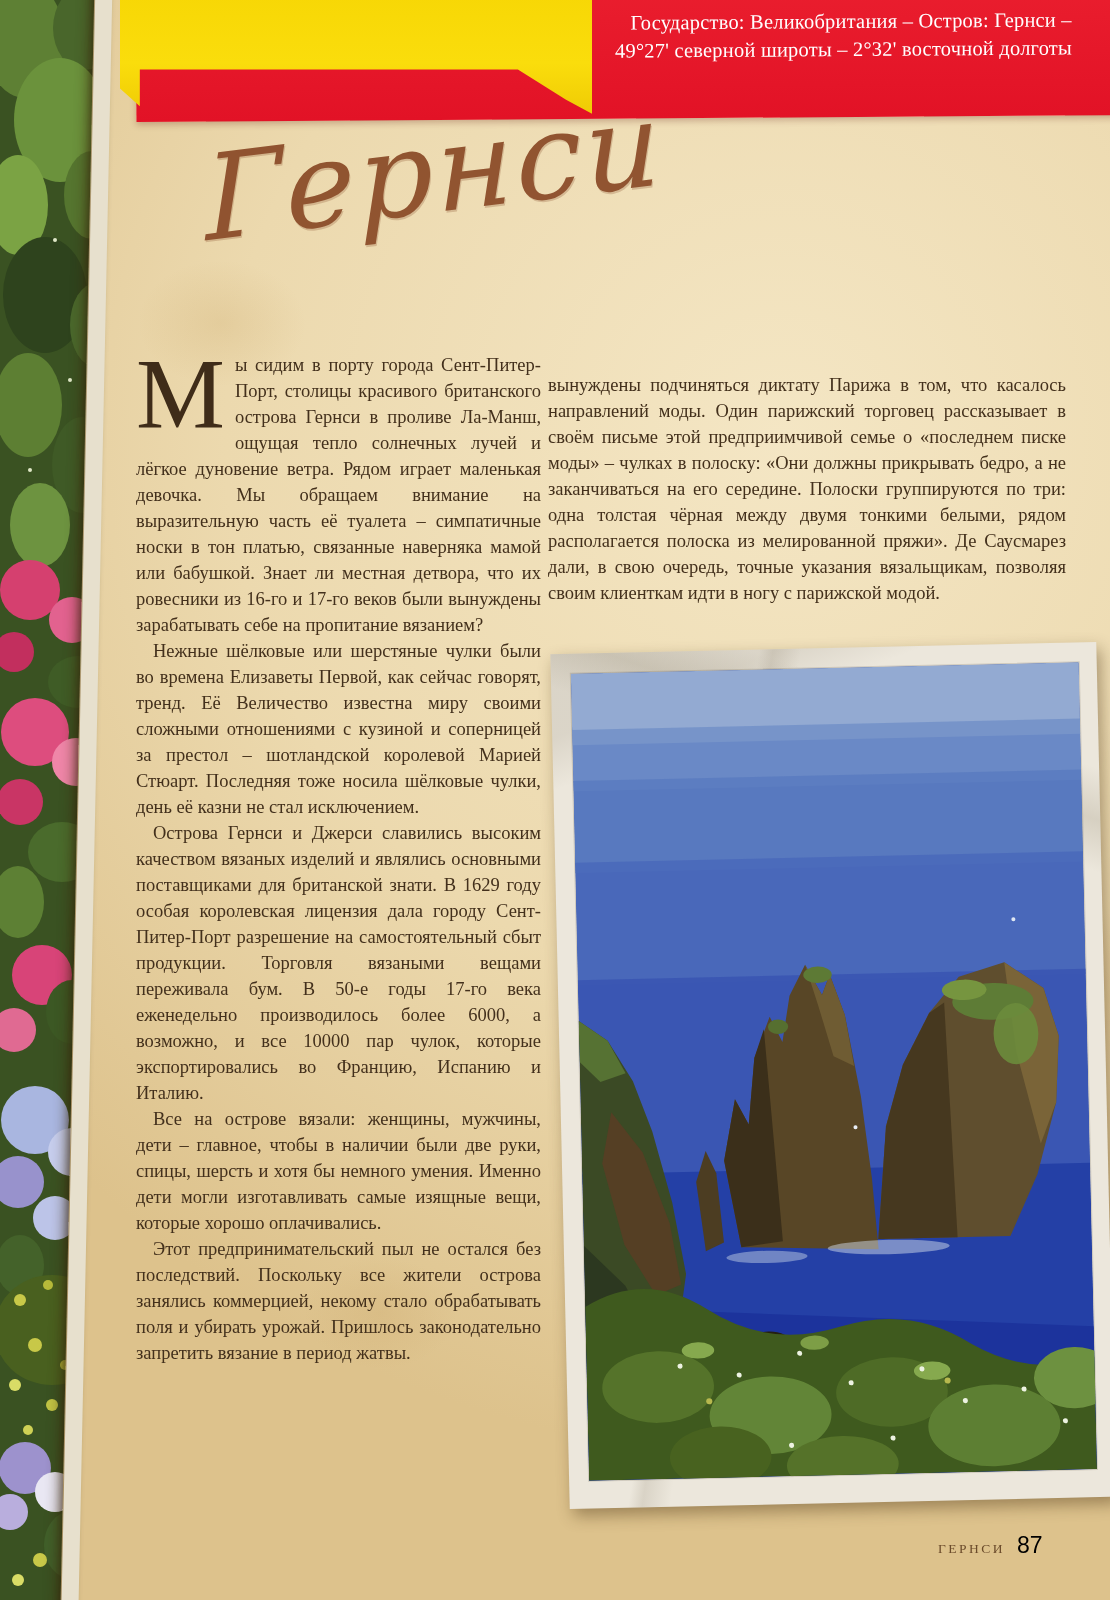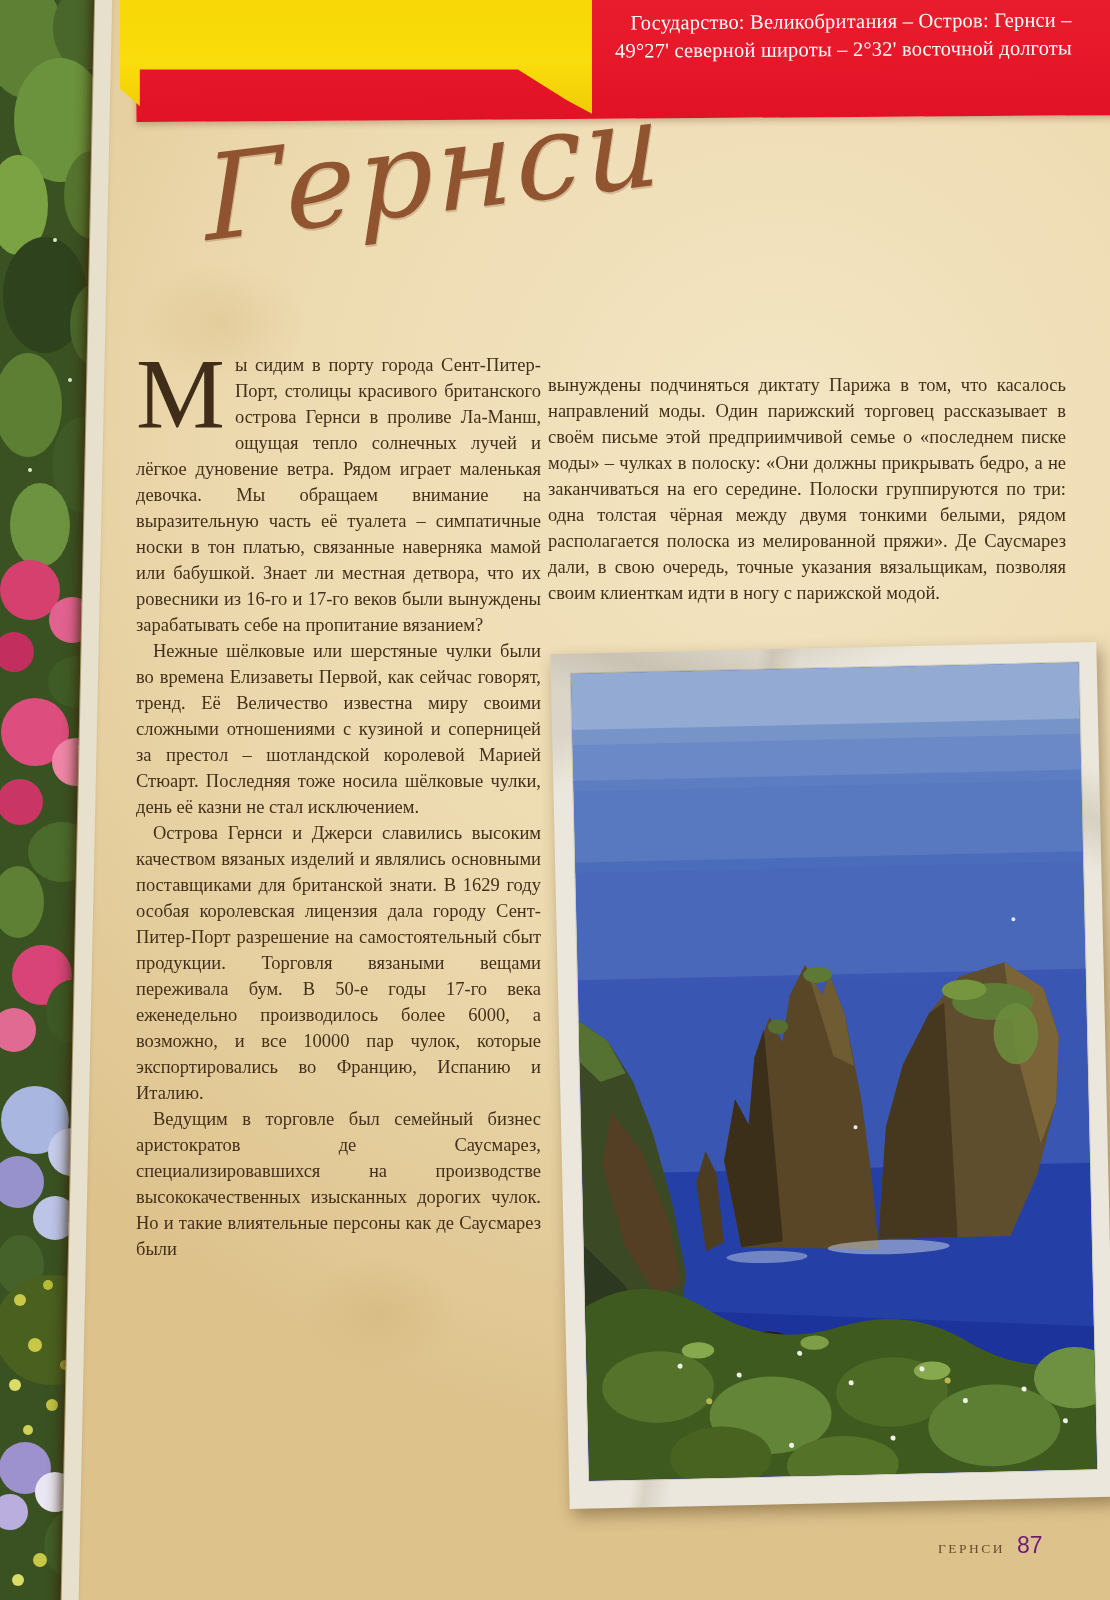--- a/index.html
+++ b/index.html
@@ -83,21 +83,21 @@
       linear-gradient(160deg, rgba(140,130,110,.18) 8%, rgba(140,130,110,0) 13%),
       linear-gradient(20deg, rgba(150,140,115,0) 78%, rgba(150,140,115,.25) 83%, rgba(150,140,115,0) 88%);
     transform:rotate(-1.3deg);
     box-shadow:4px 7px 16px rgba(70,45,15,.42);
   }
   .photo svg{display:block;width:100%;height:100%;outline:1px solid rgba(100,90,70,.2);}
 
   
   .footer{position:absolute;left:938px;top:1532px;z-index:4;white-space:nowrap;}
   .flabel{font-size:13.5px;letter-spacing:2.5px;color:#6b4b2b;}
-  .fnum{font-size:23px;color:#701a75;margin-left:12px;font-family:"Liberation Sans",sans-serif;}
+  .fnum{font-size:23px;color:#000000;margin-left:12px;font-family:"Liberation Sans",sans-serif;}
 </style>
 </head>
 <body>
 
 <div class="canvas">
 
   <svg class="flowers" viewBox="0 0 120 1600" preserveAspectRatio="none">
     <rect width="120" height="1600" fill="#3a5222"></rect>
     <ellipse cx="25" cy="40" rx="40" ry="58" fill="#5e8034"></ellipse>
     <ellipse cx="85" cy="28" rx="32" ry="42" fill="#49662b"></ellipse>
@@ -159,21 +159,22 @@
   </div>
 
   <div class="ribbon"></div>
 
   <div class="title">Гернси</div>
 
   <div class="col col1" lang="ru">
     <p><span class="dropcap">М</span><span>ы сидим в порту города Сент-Питер-Порт, столицы красивого британского острова Гернси в проливе Ла-Манш, ощущая тепло солнечных лучей и лёгкое дуновение ветра. Рядом играет маленькая девочка. Мы обращаем внимание на выразительную часть её туалета – симпатичные носки в тон платью, связанные наверняка мамой или бабушкой. Знает ли местная детвора, что их ровесники из 16-го и 17-го веков были вынуждены зарабатывать себе на пропитание вязанием?</span></p>
     <p class="ind">Нежные шёлковые или шерстяные чулки были во времена Елизаветы Первой, как сейчас говорят, тренд. Её Величество известна миру своими сложными отношениями с кузиной и соперницей за престол – шотландской королевой Марией Стюарт. Последняя тоже носила шёлковые чулки, день её казни не стал исключением.</p>
     <p class="ind">Острова Гернси и Джерси славились высоким качеством вязаных изделий и являлись основными поставщиками для британской знати. В 1629 году особая королевская лицензия дала городу Сент-Питер-Порт разрешение на самостоятельный сбыт продукции. Торговля вязаными вещами переживала бум. В 50-е годы 17-го века еженедельно производилось более 6000, а возможно, и все 10000 пар чулок, которые экспортировались во Францию, Испанию и Италию.</p>
-    <p class="ind">Ведущим в торговле был семейный бизнес аристократов де Саусмарез, специализировавшихся на производстве высококачественных изысканных дорогих чулок. Но и такие влиятельные персоны как де Саусмарез были</p>
+    <p class="ind">Все на острове вязали: женщины, мужчины, дети – главное, чтобы в наличии были две руки, спицы, шерсть и хотя бы немного умения. Именно дети могли изготавливать самые изящные вещи, которые хорошо оплачивались.</p>
+    <p class="ind">Этот предпринимательский пыл не остался без последствий. Поскольку все жители острова занялись коммерцией, некому стало обрабатывать поля и убирать урожай. Пришлось законодательно запретить вязание в период жатвы.</p>
   </div>
 
   <div class="col col2" lang="ru">
     <p>вынуждены подчиняться диктату Парижа в том, что касалось направлений моды. Один парижский торговец рассказывает в своём письме этой предприимчивой семье о «последнем писке моды» – чулках в полоску: «Они должны прикрывать бедро, а не заканчиваться на его середине. Полоски группируются по три: одна толстая чёрная между двумя тонкими белыми, рядом располагается полоска из мелированной пряжи». Де Саусмарез дали, в свою очередь, точные указания вязальщикам, позволяя своим клиенткам идти в ногу с парижской модой.</p>
   </div>
 
   <div class="photo">
     <svg viewBox="0 0 500 790" preserveAspectRatio="none">
       <rect width="500" height="790" fill="#3f5fb8"></rect>
       <rect width="500" height="70" y="0" fill="#93aad2"></rect>

